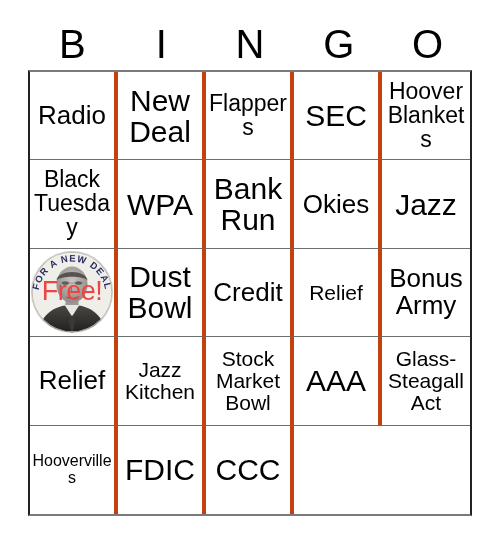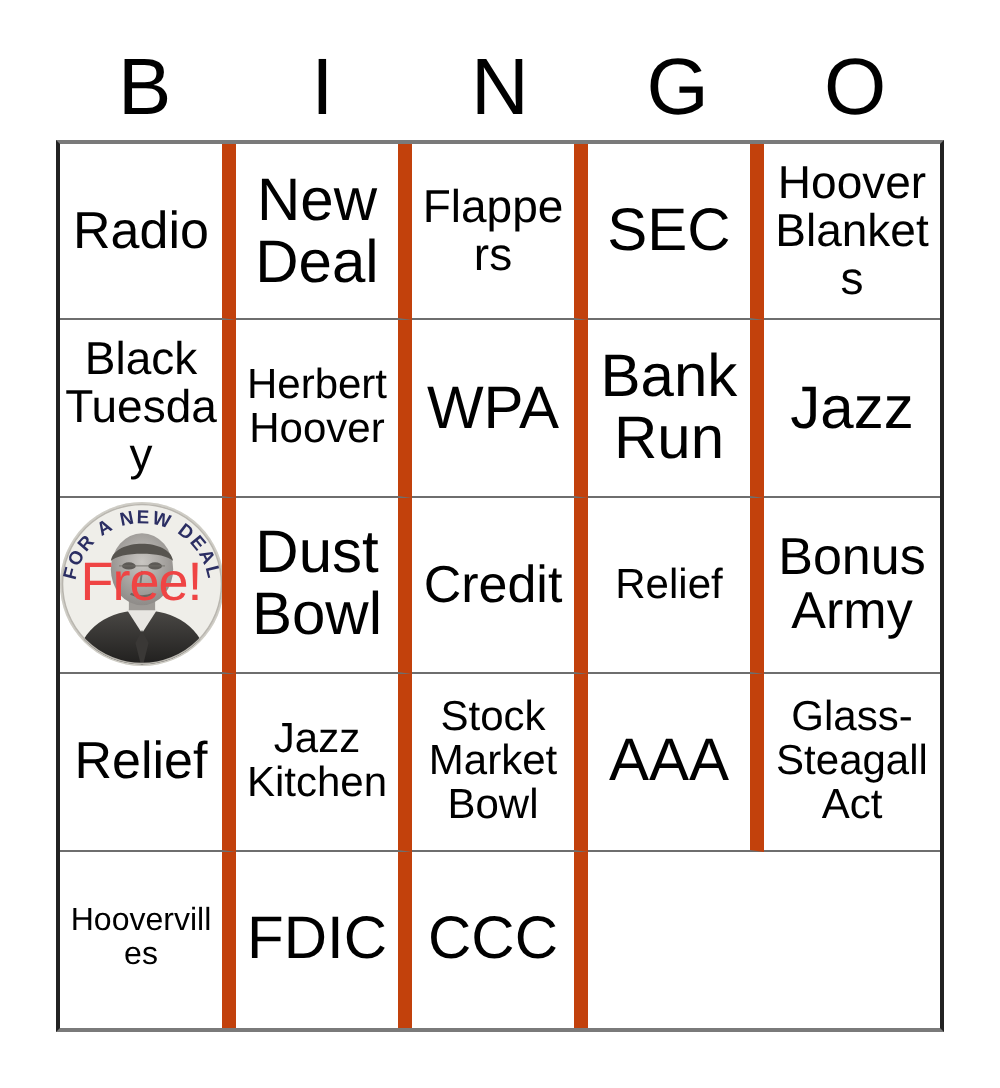--- a/index.html
+++ b/index.html
@@ -57,21 +57,21 @@
     grid-template-rows: repeat(5, 1fr);
     border-top: 2px solid #7a7a7a;
     border-left: 2px solid #222222;
     border-right: 2px solid #222222;
     border-bottom: 2px solid #7a7a7a;
   }
 
   .cell {
     position: relative;
     box-sizing: border-box;
-    border-right: 7px solid #c2410c;
+    border-right: 4px solid #c2410c;
     border-bottom: 1px solid #6e6e6e;
     display: flex;
     align-items: center;
     justify-content: center;
     text-align: center;
     overflow: hidden;
     background: #ffffff;
     padding: 1px 2px;
   }
   .cell:nth-child(5n) { border-right: none; }
@@ -155,27 +155,27 @@
       <div class="cell">
         <span class="cell-text fs-xl">SEC</span>
       </div>
       <div class="cell">
         <span class="cell-text fs-sm">Hoover Blankets</span>
       </div>
       <div class="cell">
         <span class="cell-text fs-sm">Black Tuesday</span>
       </div>
       <div class="cell">
-        <span class="cell-text fs-md">Herbert Hoover</span>
-      </div>
-      <div class="cell">
         <span class="cell-text fs-xl">WPA</span>
       </div>
       <div class="cell">
         <span class="cell-text fs-xl">Bank Run</span>
+      </div>
+      <div class="cell">
+        <span class="cell-text fs-lg">Okies</span>
       </div>
       <div class="cell">
         <span class="cell-text fs-xl">Jazz</span>
       </div>
       <div class="cell free">
         <div class="free-wrap">
           <div class="badge">
             <svg viewBox="0 0 100 100" xmlns="http://www.w3.org/2000/svg">
               <defs>
                 <clipPath id="btnClip">

